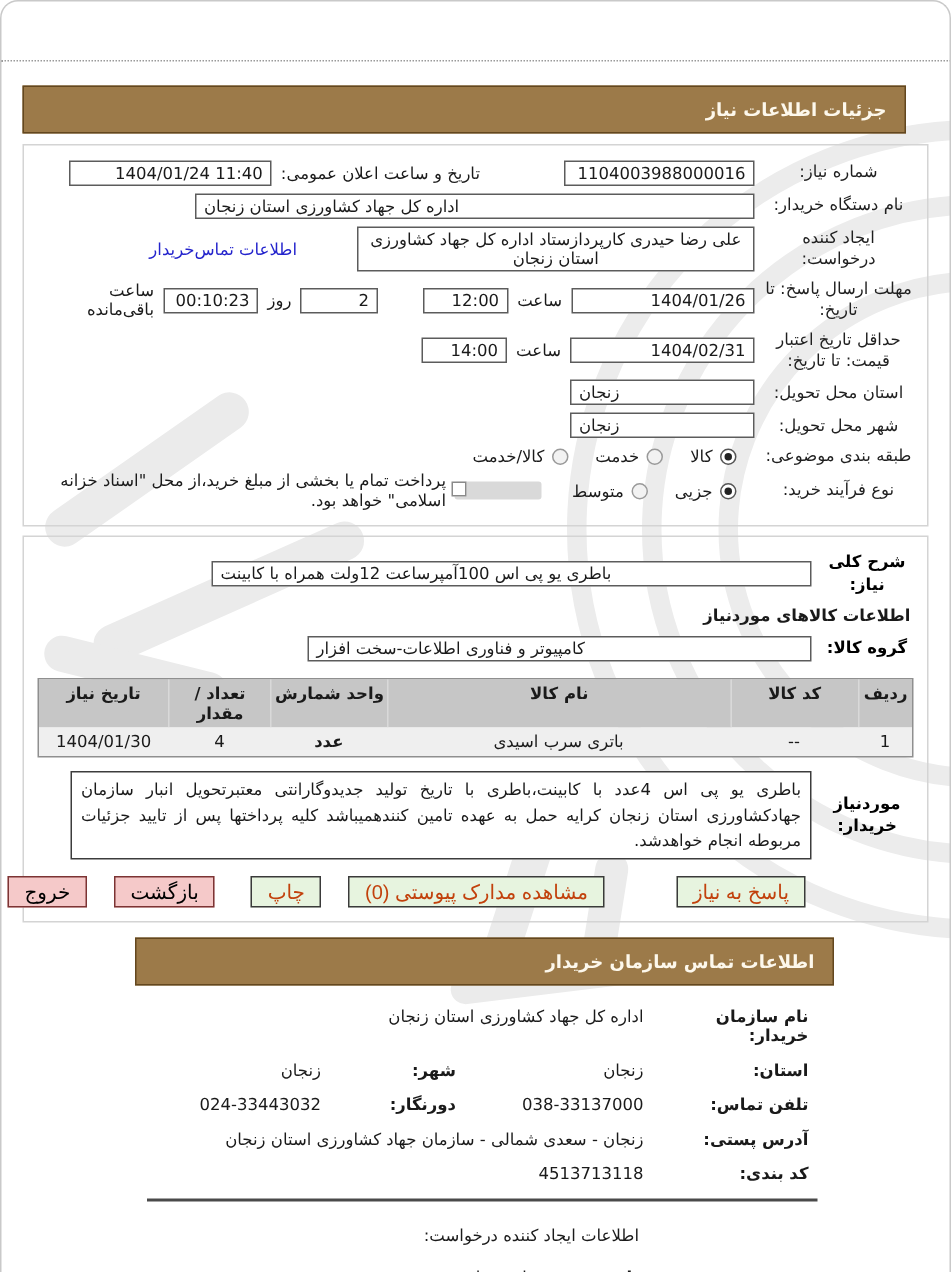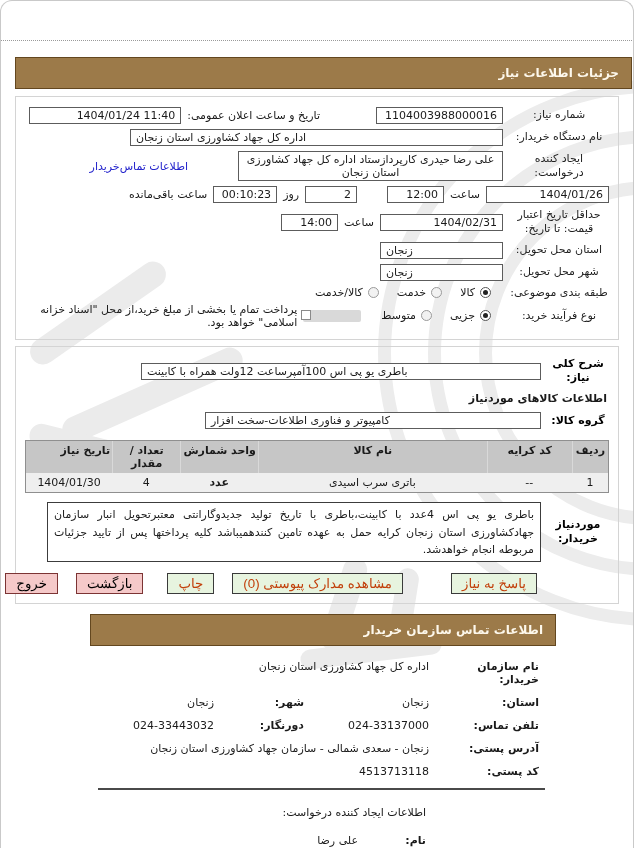--- a/index.html
+++ b/index.html
@@ -23,60 +23,60 @@
   #wb2{left:55px;top:382px;width:195px;height:26px;transform:rotate(-24deg);}
   #wb3{left:28px;top:436px;width:125px;height:24px;transform:rotate(14deg);}
   #wb4{left:332px;top:556px;width:24px;height:96px;transform:rotate(18deg);}
   #wb5{left:392px;top:568px;width:22px;height:84px;transform:rotate(9deg);}
   #wb6{left:300px;top:642px;width:142px;height:20px;transform:rotate(-7deg);}
 
   .content{position:relative;z-index:1;}
 
   .bar{background:#9c7a49;border:1px solid #63471f;color:#fdf8ec;
     font-weight:bold;font-size:12px;padding:8px 12px;}
-  .bar1{margin:16px 2px 7px 15px;text-align:right;}
+  .bar1{margin:16px 30px 7px 15px;text-align:right;}
   .bar2{margin:10px 78px 14px 90px;}
 
   .panel{border:1px solid #d4d4d4;margin:0 15px;padding:5px 9px 7px 9px;background:transparent;}
   .panel2{margin-top:6px;}
 
   .frow{display:flex;align-items:center;gap:6px;margin:5px 0;}
   .frow.tight{margin:3px 0;}
   .flbl{width:100px;flex:none;text-align:center;line-height:1.3;color:#1f1f1f;}
   .blbl{font-weight:bold;color:#000;}
   .midlbl{white-space:nowrap;margin-right:50px;}
   .inp{border:1px solid #5c5c5c;background:#fff;min-height:17px;box-sizing:border-box;
     padding:1px 5px;display:flex;align-items:center;justify-content:flex-end;}
   .ltr{direction:ltr;}
-  .w-need{width:127px;}.w-ann{width:152px;}.w-org{width:373px;}.w-cre{width:265px;text-align:center;}
+  .w-need{width:127px;}.w-ann{width:135px;}.w-org{width:373px;}.w-cre{width:265px;text-align:center;}
   .w-date{width:123px;}.w-time{width:57px;}.w-days{width:52px;}.w-rem{width:64px;}
   .w-desc{width:400px;}.w-grp{width:336px;}
   .gap24{margin-right:24px;}
-  .link{color:#2323cc;cursor:pointer;margin-right:44px;white-space:nowrap;}
+  .link{color:#2323cc;cursor:pointer;margin-right:34px;white-space:nowrap;}
 
   .radio{width:11px;height:11px;border-radius:50%;border:1px solid #9a9a9a;background:#f2f2f2;
     flex:none;position:relative;box-sizing:border-box;}
   .radio.sel{border-color:#555;background:#fff;}
   .radio.sel::after{content:"";position:absolute;inset:2px;border-radius:50%;background:#222;}
   .ropt{display:flex;align-items:center;gap:5px;margin-right:12px;}
   .graybar{width:58px;height:12px;background:#d9d9d9;border-radius:2px;position:relative;
     flex:none;margin-right:14px;}
   .chk{position:absolute;left:-2px;top:0px;width:10px;height:10px;background:#fff;
     border:1px solid #8a8a8a;box-sizing:border-box;}
 
   .sec-title{font-weight:bold;margin:7px 2px 7px 0;text-align:right;}
   .notes-box{border:1px solid #3c3c3c;background:#fff;width:494px;box-sizing:border-box;
     padding:3px 6px;line-height:1.55;text-align:justify;}
   .lbl2line{width:62px;}
 
   .tbl{border:1px solid #8f8f8f;margin:11px 0 9px 0;}
   .tr{display:flex;}
   .td{box-sizing:border-box;text-align:center;padding:3px 2px;}
   .th .td{background:#c6c6c6;font-weight:bold;border-left:1px solid #d9d9d9;}
-  .th .td:last-child{border-left:none;text-align:right;}
+  .th .td:last-child{border-left:none;}
   .row .td{background:#efefef;}
   .c0{width:38px;}.c1{width:90px;}.c2{width:242px;}.c3{width:82px;font-weight:bold;}.c4{width:72px;}.c5{width:91px;}
 
   .btnrow{display:flex;align-items:center;gap:18px;padding:6px 72px 2px 0;}
   .btn{border:1px solid #3a3a3a;padding:2px 10px;white-space:nowrap;cursor:pointer;
     background:#e7f4df;color:#c2410c;}
   .btn.pink{background:#f5c9c9;border-color:#7c3434;color:#000000;}
   #btn-reply{margin-left:30px;}
   #btn-print{margin-left:6px;}
 
@@ -129,20 +129,21 @@
       <span class="inp w-org">اداره کل جهاد کشاورزی استان زنجان</span>
     </div>
 
     <div class="frow">
       <span class="flbl">ایجاد کننده درخواست:</span>
       <span class="inp w-cre">علی رضا حیدری کارپردازستاد اداره کل جهاد کشاورزی استان زنجان</span>
       <span class="link">اطلاعات تماس‌خریدار</span>
     </div>
 
     <div class="frow">
+      <span class="flbl">مهلت ارسال پاسخ: تا تاریخ:</span>
       <span class="inp ltr w-date">1404/01/26</span>
       <span>ساعت</span>
       <span class="inp ltr w-time">12:00</span>
       <span class="inp ltr w-days gap24">2</span>
       <span>روز</span>
       <span class="inp ltr w-rem">00:10:23</span>
       <span>ساعت باقی‌مانده</span>
     </div>
 
     <div class="frow">
@@ -204,21 +205,21 @@
     <div class="sec-title">اطلاعات کالاهای موردنیاز</div>
 
     <div class="frow">
       <span class="flbl blbl lbl2line">گروه کالا:</span>
       <span class="inp w-grp">کامپیوتر و فناوری اطلاعات-سخت افزار</span>
     </div>
 
     <div class="tbl">
       <div class="tr th">
         <div class="td c0">ردیف</div>
-        <div class="td c1">کد کرایه</div>
+        <div class="td c1">کد کالا</div>
         <div class="td c2">نام کالا</div>
         <div class="td c3">واحد شمارش</div>
         <div class="td c4">تعداد / مقدار</div>
         <div class="td c5">تاریخ نیاز</div>
       </div>
       <div class="tr row">
         <div class="td c0">1</div>
         <div class="td c1">--</div>
         <div class="td c2">باتری سرب اسیدی</div>
         <div class="td c3">عدد</div>
@@ -249,30 +250,30 @@
       <span class="cval-wide">اداره کل جهاد کشاورزی استان زنجان</span>
     </div>
     <div class="crow">
       <span class="clbl">استان:</span>
       <span class="cval">زنجان</span>
       <span class="clbl2">شهر:</span>
       <span class="cval2">زنجان</span>
     </div>
     <div class="crow">
       <span class="clbl">تلفن تماس:</span>
-      <span class="cval num">024-33137000</span>
+      <span class="cval num">038-33137000</span>
       <span class="clbl2">دورنگار:</span>
       <span class="cval2 num">024-33443032</span>
     </div>
     <div class="crow">
       <span class="clbl">آدرس پستی:</span>
       <span class="cval-wide">زنجان - سعدی شمالی - سازمان جهاد کشاورزی استان زنجان</span>
     </div>
     <div class="crow">
-      <span class="clbl">کد پستی:</span>
+      <span class="clbl">کد بندی:</span>
       <span class="cval num">4513713118</span>
     </div>
   </div>
 
   <hr class="divider">
 
   <div class="creator">
     <div class="hd">اطلاعات ایجاد کننده درخواست:</div>
     <div class="krow">
       <span class="klbl">نام:</span>

